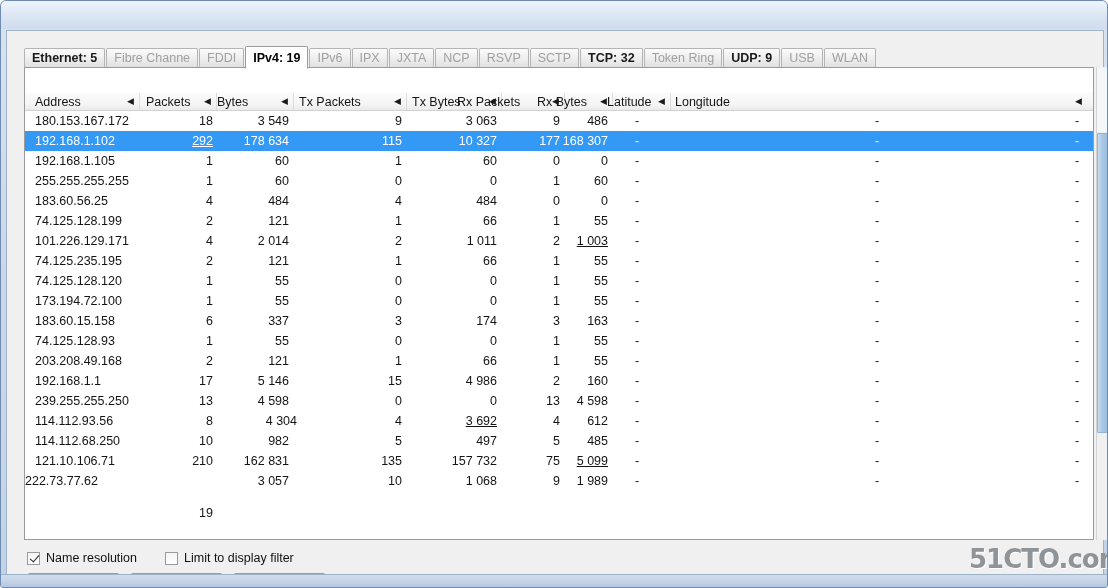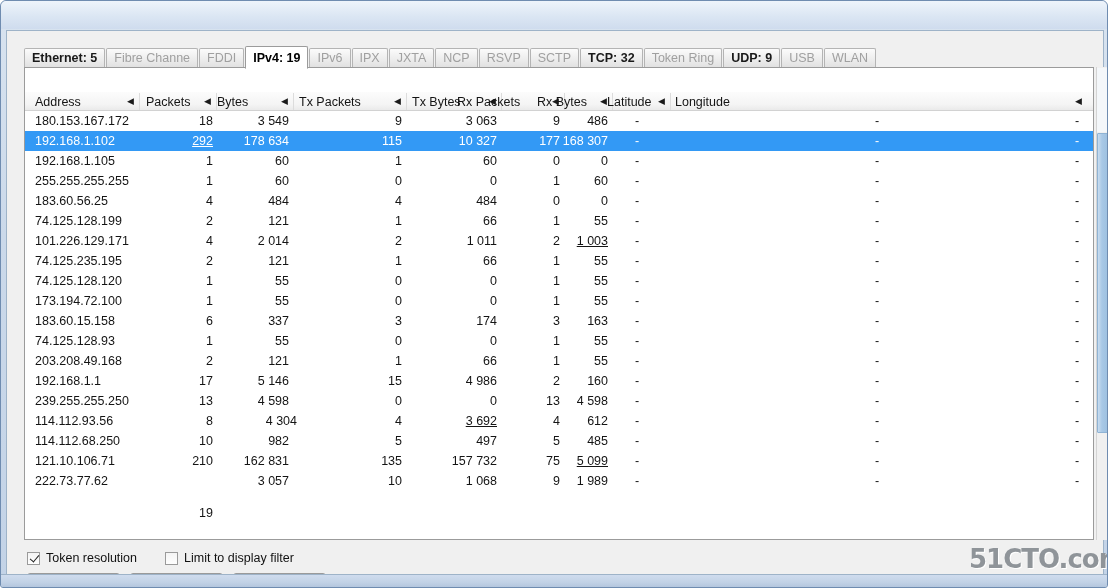--- a/index.html
+++ b/index.html
@@ -616,42 +616,42 @@
             <div class="cell num" style="left: 196px; width: 68px;">162 831</div>
             <div class="cell num" style="left: 273px; width: 104px;">135</div>
             <div class="cell num" style="left: 386px; width: 86px;">157 732</div>
             <div class="cell num" style="left: 431px; width: 104px;">75</div>
             <div class="cell num" style="left: 497px; width: 86px; text-decoration: underline;">5 099</div>
             <div class="cell ctr" style="left: 582px; width: 60px;">-</div>
             <div class="cell ctr" style="left: 650px; width: 404px;">-</div>
             <div class="cell ctr" style="left: 1040px; width: 24px;">-</div>
           </div>
           <div class="row">
-            <div class="cell" style="left: 10px; width: 104px;">222.73.77.62</div>
+            <div class="cell" style="left: 0; width: 104px;">222.73.77.62</div>
             <div class="cell num" style="left: 120px; width: 68px; margin-top: 32px;">19</div>
             <div class="cell num" style="left: 196px; width: 68px;">3 057</div>
             <div class="cell num" style="left: 273px; width: 104px;">10</div>
             <div class="cell num" style="left: 386px; width: 86px;">1 068</div>
             <div class="cell num" style="left: 431px; width: 104px;">9</div>
             <div class="cell num" style="left: 497px; width: 86px;">1 989</div>
             <div class="cell ctr" style="left: 582px; width: 60px;">-</div>
             <div class="cell ctr" style="left: 650px; width: 404px;">-</div>
             <div class="cell ctr" style="left: 1040px; width: 24px;">-</div>
           </div>
         </div>
     </div>
 
     <div id="scrollbar"></div>
     <div id="scroll-track-top"></div>
     <div id="scroll-thumb"></div>
 
     <div id="checkbox-row">
       <div class="cb-wrap">
         <div class="cbox checked"></div>
-        <span class="cb-label">Token resolution</span>
+        <span class="cb-label">Name resolution</span>
       </div>
       <div class="cb-wrap">
         <div class="cbox"></div>
         <span class="cb-label">Limit to display filter</span>
       </div>
     </div>
 
     <div id="button-row">
         <div class="btn">
           <span><u>H</u>elp</span>

